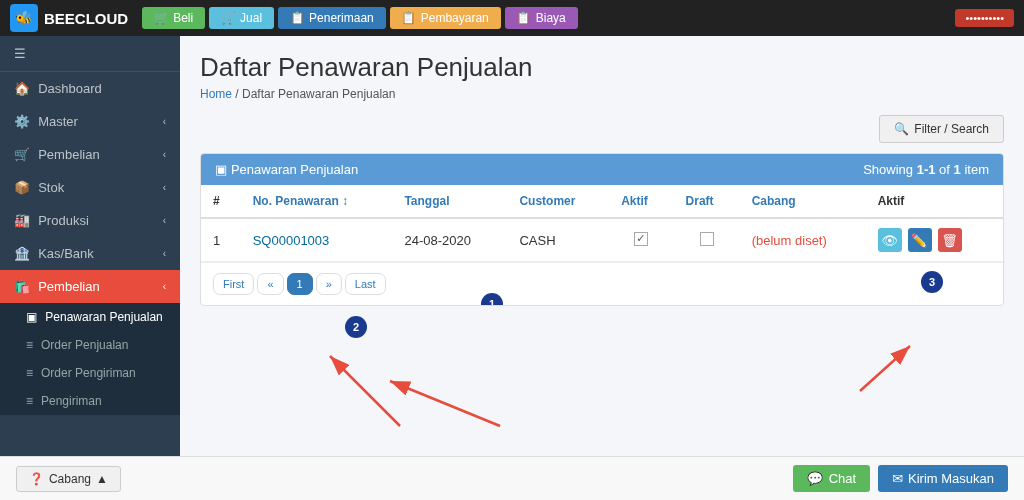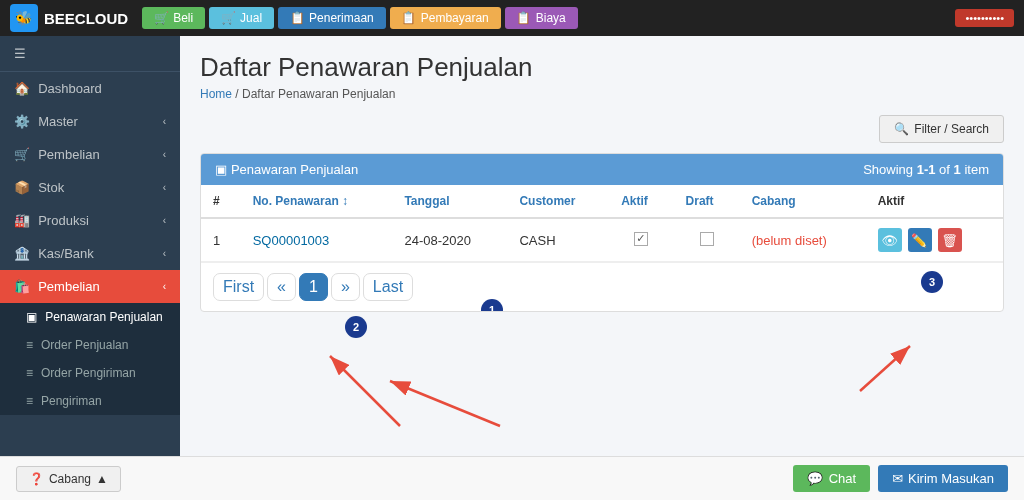--- a/index.html
+++ b/index.html
@@ -59,21 +59,21 @@
     .check-box.checked::after { content: '✓'; font-size: 11px; color: #555; position: absolute; top: -1px; left: 1px; }
     .cabang-link { color: #e74c3c; }
     .action-icons { display: flex; gap: 6px; align-items: center; }
     .action-icon { width: 24px; height: 24px; border-radius: 3px; display: flex; align-items: center; justify-content: center; cursor: pointer; font-size: 13px; }
     .action-icon.view { background: #5bc0de; color: #fff; }
     .action-icon.edit { background: #337ab7; color: #fff; }
     .action-icon.del { background: #d9534f; color: #fff; }
 
     
     .pagination { display: flex; align-items: center; gap: 3px; padding: 10px 12px; border-top: 1px solid #eee; }
-    .page-btn { padding: 4px 9px; border: 1px solid #ddd; background: #fff; color: #337ab7; cursor: pointer; border-radius: 7px; font-size: 16px; }
+    .page-btn { padding: 4px 9px; border: 1px solid #ddd; background: #fff; color: #337ab7; cursor: pointer; border-radius: 7px; font-size: 11px; }
     .page-btn.active { background: #337ab7; color: #fff; border-color: #337ab7; }
 
     
     .annotation { position: absolute; display: flex; align-items: center; justify-content: center; width: 22px; height: 22px; border-radius: 50%; background: #1a3a8f; color: #fff; font-size: 11px; font-weight: bold; z-index: 10; }
 
     
     .bottom-bar { background: #f8f8f8; border-top: 1px solid #ddd; padding: 8px 16px; display: flex; align-items: center; justify-content: space-between; flex-shrink: 0; }
     .btn-panduan { background: #f0f0f0; border: 1px solid #ccc; color: #333; padding: 5px 12px; border-radius: 3px; cursor: pointer; font-size: 12px; display: flex; align-items: center; gap: 5px; }
     .bottom-right { display: flex; gap: 8px; }
     .btn-chat { background: #5cb85c; border: none; color: #fff; padding: 6px 14px; border-radius: 3px; cursor: pointer; font-size: 13px; display: flex; align-items: center; gap: 5px; }

